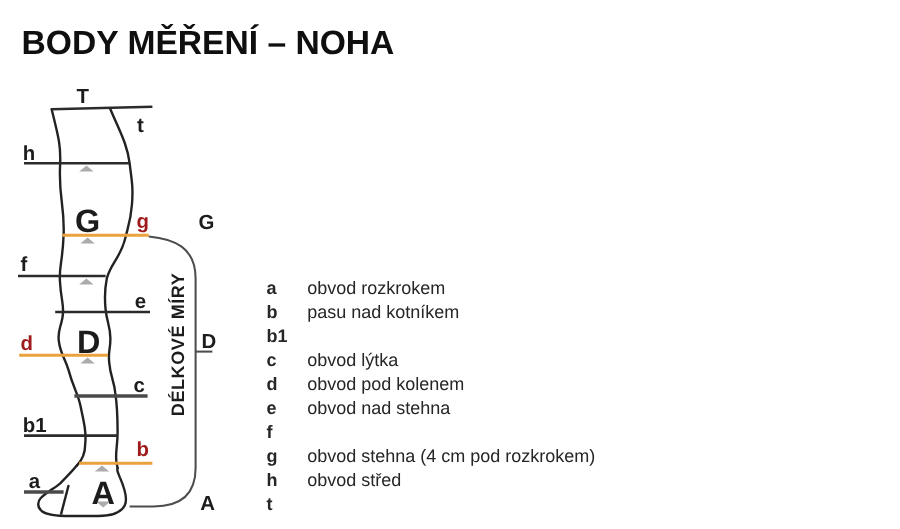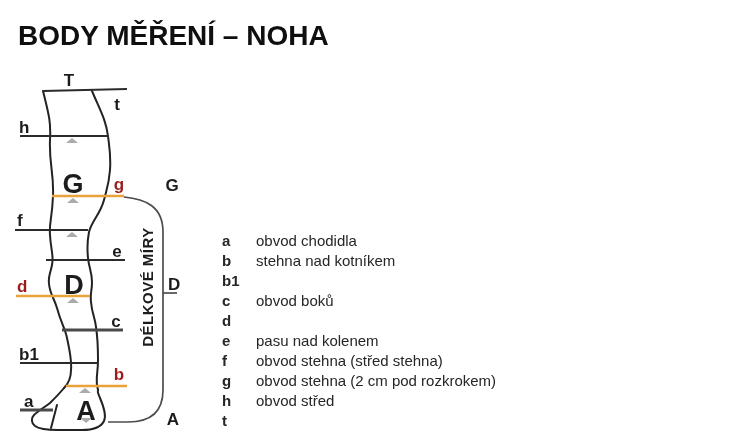--- a/index.html
+++ b/index.html
@@ -106,47 +106,47 @@
     <text class="bracket-label" x="172" y="131" text-anchor="middle">G</text>
     <text class="bracket-label" x="168" y="230">D</text>
     <text class="bracket-label" x="173" y="365" text-anchor="middle">A</text>
 
     <text class="axis-label" x="148" y="232" text-anchor="middle" transform="rotate(-90 148 227)">DÉLKOVÉ MÍRY</text>
   </svg>
 
   <div class="legend">
     <div class="legend-row">
       <span class="legend-key">a</span>
-      <span class="legend-desc">obvod chodidla</span>
+      <span class="legend-desc">obvod rozkrokem</span>
     </div>
     <div class="legend-row">
       <span class="legend-key">b</span>
-      <span class="legend-desc">stehna nad kotníkem</span>
+      <span class="legend-desc">pasu nad kotníkem</span>
     </div>
     <div class="legend-row">
       <span class="legend-key">b1</span>
     </div>
     <div class="legend-row">
       <span class="legend-key">c</span>
-      <span class="legend-desc">obvod boků</span>
+      <span class="legend-desc">obvod lýtka</span>
     </div>
     <div class="legend-row">
       <span class="legend-key">d</span>
+      <span class="legend-desc">obvod pod kolenem</span>
     </div>
     <div class="legend-row">
       <span class="legend-key">e</span>
-      <span class="legend-desc">pasu nad kolenem</span>
+      <span class="legend-desc">obvod nad stehna</span>
     </div>
     <div class="legend-row">
       <span class="legend-key">f</span>
-      <span class="legend-desc">obvod stehna (střed stehna)</span>
     </div>
     <div class="legend-row">
       <span class="legend-key">g</span>
-      <span class="legend-desc">obvod stehna (2 cm pod rozkrokem)</span>
+      <span class="legend-desc">obvod stehna (4 cm pod rozkrokem)</span>
     </div>
     <div class="legend-row">
       <span class="legend-key">h</span>
       <span class="legend-desc">obvod střed</span>
     </div>
     <div class="legend-row">
       <span class="legend-key">t</span>
     </div>
   </div>
 

